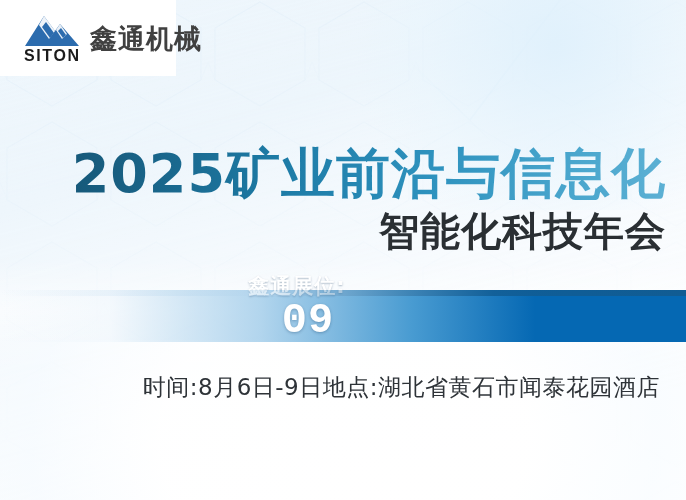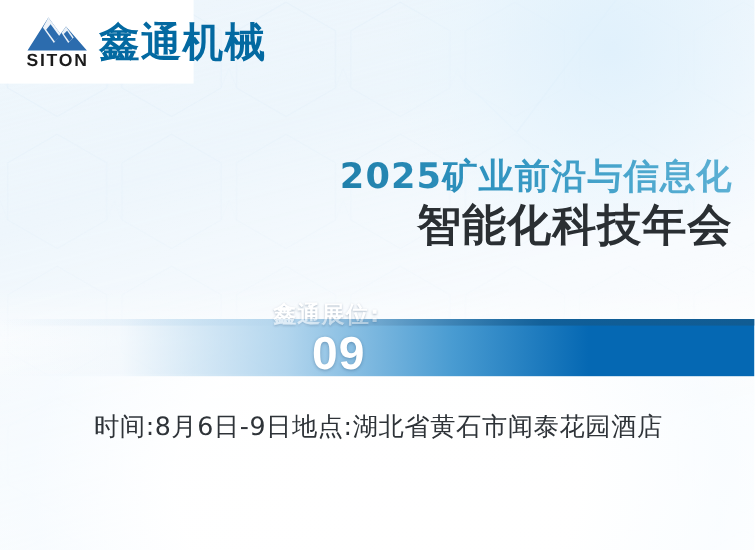--- a/index.html
+++ b/index.html
@@ -86,39 +86,39 @@
     left: 2px;
     bottom: 1px;
     font-size: 16px;
     font-weight: 700;
     letter-spacing: 1.6px;
     color: #1b1b1b;
     font-family: "Liberation Sans", sans-serif;
   }
   .logo-cn {
     margin-left: 8px;
-    font-size: 37px;
-    font-weight: 700;
-    color: #0369a1;
+    font-size: 27px;
+    font-weight: 700;
+    color: #404040;
     letter-spacing: 1px;
     line-height: 1;
     white-space: nowrap;
     font-family: "DejaVu Sans", "Liberation Sans", sans-serif;
   }
 
   
   .headline {
     position: absolute;
     left: 0;
     right: 20px;
     top: 142px;
     text-align: right;
   }
   .headline-l1 {
-    font-size: 32px;
+    font-size: 54px;
     font-weight: 700;
     line-height: 1.18;
     letter-spacing: 1px;
     white-space: nowrap;
     background: linear-gradient(90deg,
                 #13506e 0%,
                 #185f82 18%,
                 #1d7ba6 42%,
                 #2f93bf 66%,
                 #4aa6cd 86%,
@@ -181,32 +181,32 @@
     font-family: "DejaVu Sans", "Liberation Sans", sans-serif;
   }
   .booth-number {
     margin-left: 22px;
     font-size: 42px;
     font-weight: 700;
     color: #ffffff;
     letter-spacing: 1px;
     line-height: 1;
     text-shadow: 0 1px 3px rgba(0,40,78,.30);
-    font-family: Liberation Sans, sans-serif;
+    font-family: Liberation Mono, monospace;
   }
 
   
   .info-row {
     position: absolute;
     left: 28px;
     right: 26px;
     top: 372px;
     display: flex;
     align-items: baseline;
-    justify-content: center;
+    justify-content: flex-end;
     color: #2e3338;
   }
   .info-item {
     font-size: 23px;
     font-weight: 400;
     letter-spacing: .5px;
     white-space: nowrap;
     font-family: "DejaVu Sans", "Liberation Sans", sans-serif;
   }
 </style>

